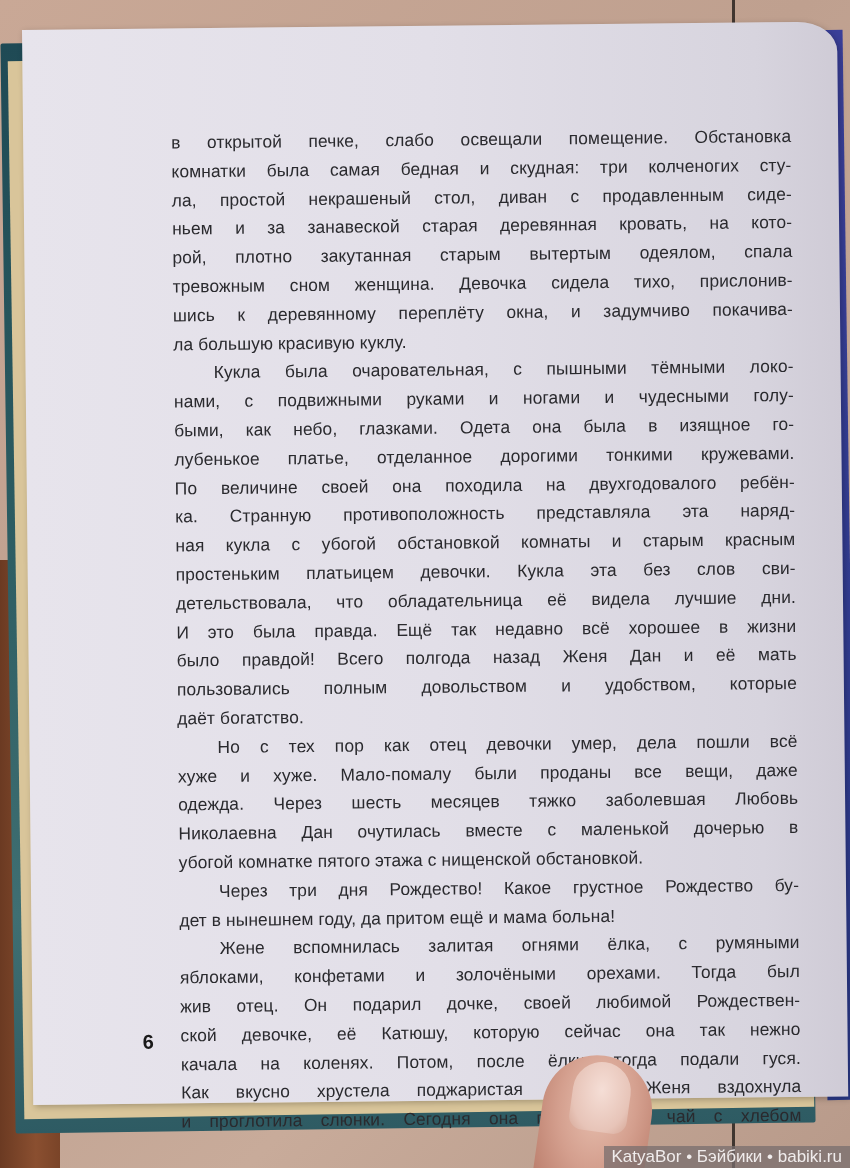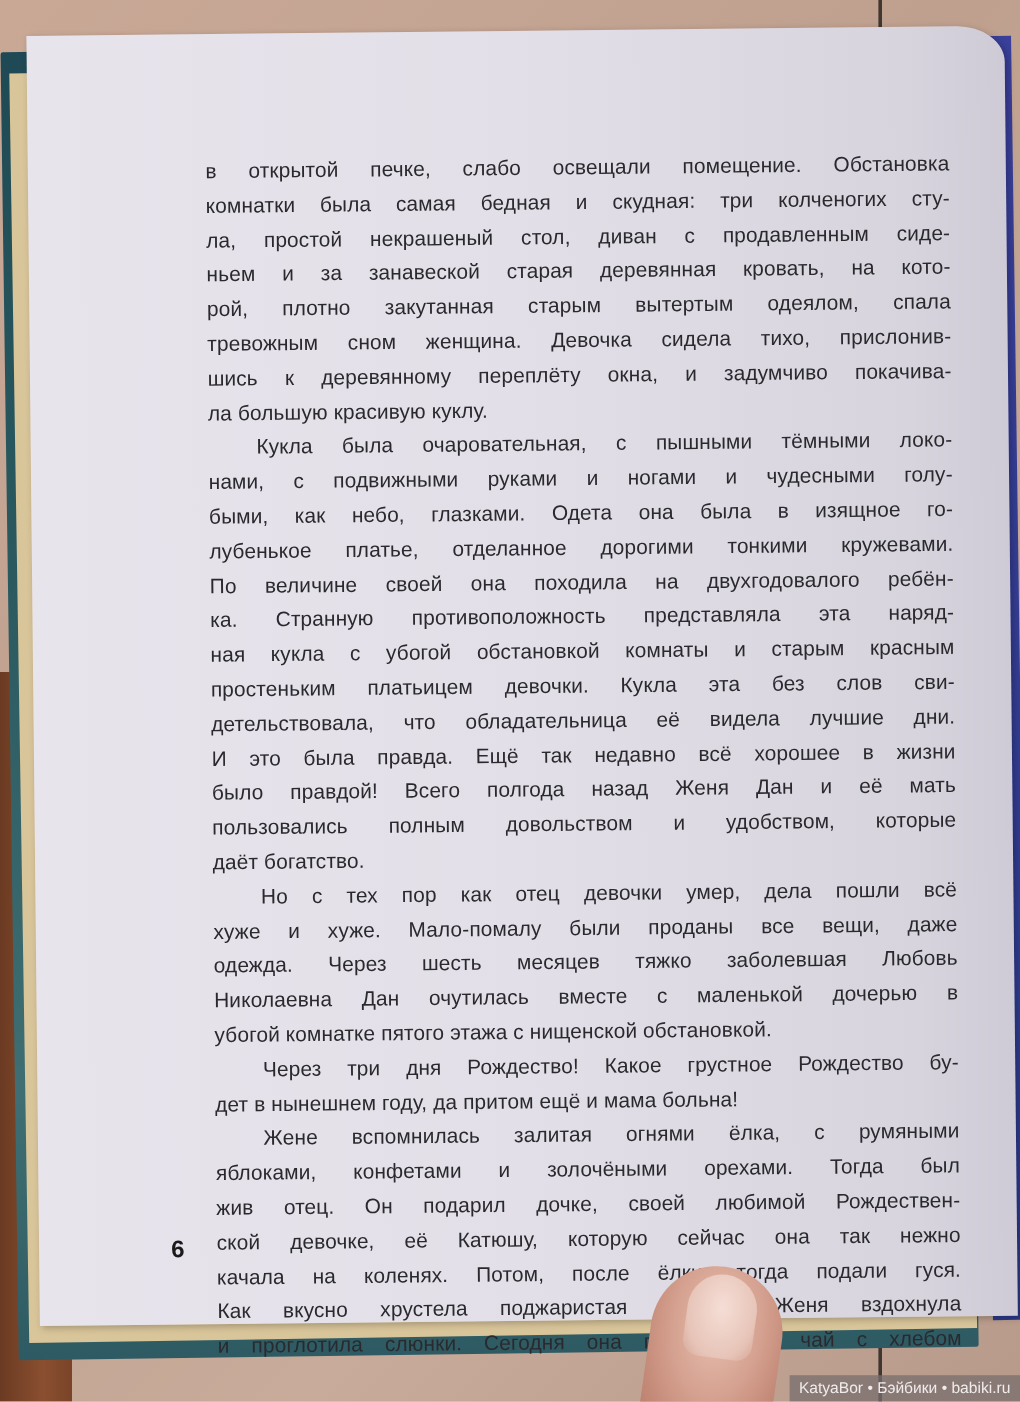--- a/index.html
+++ b/index.html
@@ -67,21 +67,21 @@
   .nail {
     position: absolute; left: 572px; top: 1062px; width: 58px; height: 70px;
     background: radial-gradient(ellipse at 50% 40%, #f5ded6 0%, #e7c4b8 70%, #d6a898 100%);
     border-radius: 30px 30px 14px 14px;
     transform: rotate(8deg);
   }
   .watermark {
     position: absolute; right: 0; bottom: 0; height: 22px;
     padding: 0 8px 0 8px;
     background: rgba(120,110,110,0.75);
-    color: #f0ecec; font-size: 13px; line-height: 22px;
+    color: #f0ecec; font-size: 17px; line-height: 22px;
   }
 </style>
 </head>
 <body>
 
 <div class="floor-line"></div>
 <div class="left-wood"></div>
 <div class="cover-right"></div>
 <div class="cover"></div>
 <div class="cover-edge"></div>

